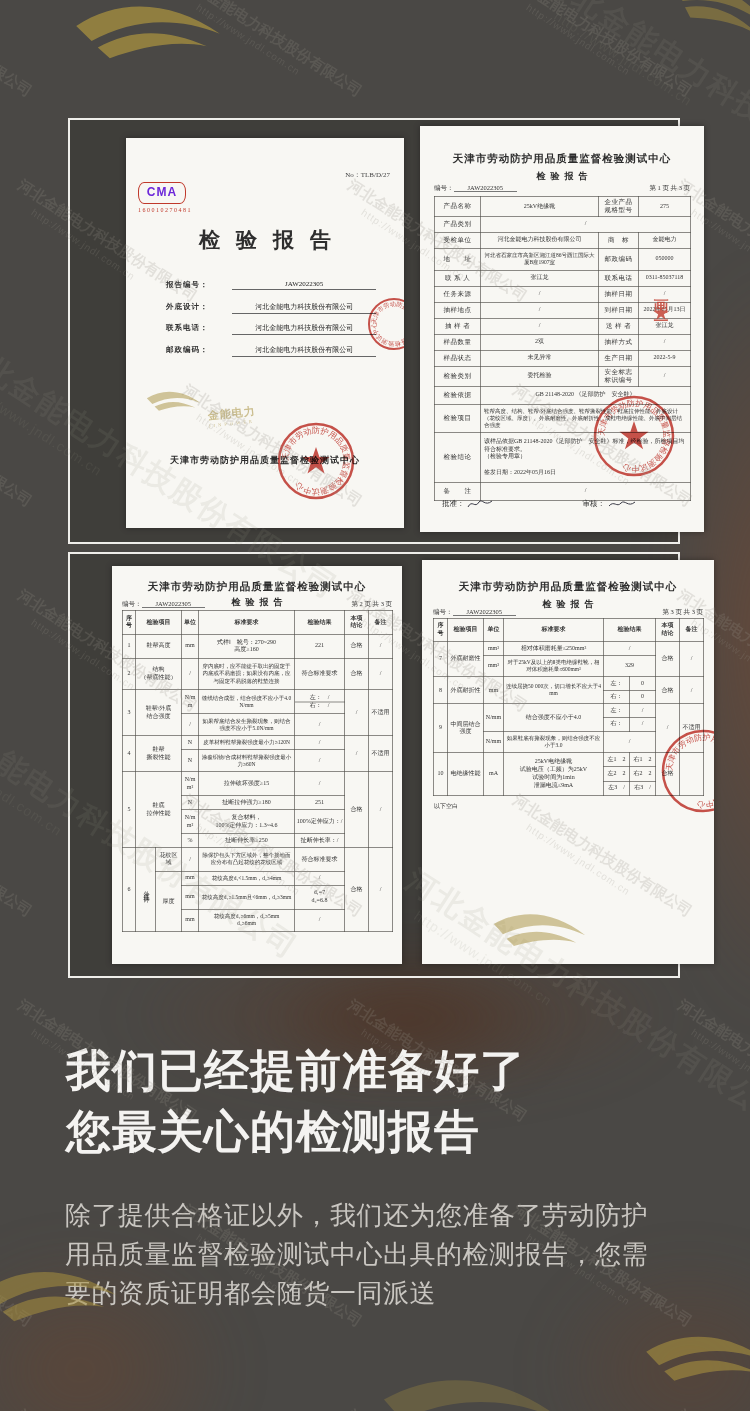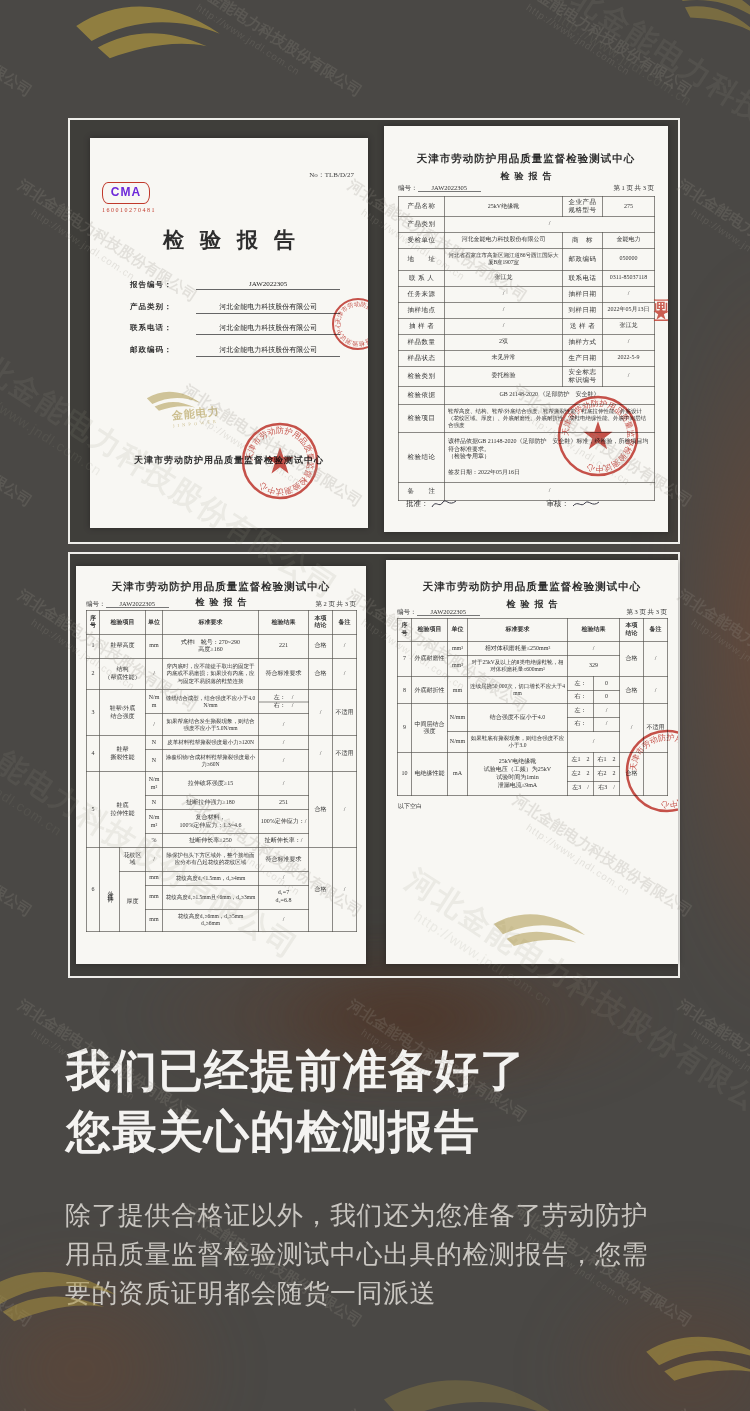--- a/index.html
+++ b/index.html
@@ -29,21 +29,21 @@
   .brandmark .bm-en{font-size:4.5px;letter-spacing:3px;display:block;}
 
   
   .panel{position:absolute;left:68px;width:612px;border:2px solid #efeeea;background:rgba(28,26,24,.22);
          box-sizing:border-box;z-index:2;}
   .panel1{top:118px;height:426px;}
   .panel2{top:552px;height:426px;}
 
   
   .doc{position:absolute;background:#f8f7f3;color:#3c3c3c;overflow:hidden;
-       font-family:"Liberation Serif",serif;box-shadow:0 0 6px rgba(0,0,0,.35);}
+       font-family:"Liberation Serif",serif;box-shadow:0 0 6px rgba(0,0,0,.35);margin-left:36px;}
   .doc-cover{left:20px;top:18px;width:278px;height:390px;}
   .doc-p1{left:314px;top:6px;width:284px;height:406px;}
   .doc-p2{left:6px;top:12px;width:290px;height:398px;}
   .doc-p3{left:316px;top:6px;width:292px;height:404px;}
 
   .doc-no{position:absolute;right:14px;top:32px;font-size:7px;color:#444;}
   .cma{position:absolute;left:12px;top:44px;}
   .cma-mark{width:46px;height:20px;border:1.5px solid #c0392b;border-radius:6px/9px;color:#6d28d9;
             font-weight:bold;font-size:12px;text-align:center;line-height:19px;letter-spacing:1px;
             font-family:"Liberation Sans",sans-serif;}
@@ -120,21 +120,21 @@
         <div class="cma-mark">CMA</div>
         <div class="cma-code">160010270481</div>
       </div>
       <div class="cover-title">检验报告</div>
       <div class="cover-fields" id="cover-fields">
           <div class="f-row">
             <span class="f-label">报告编号：</span>
             <span class="f-value">JAW2022305</span>
           </div>
           <div class="f-row">
-            <span class="f-label">产品类别：</span>
+            <span class="f-label">外底设计：</span>
             <span class="f-value">河北金能电力科技股份有限公司</span>
           </div>
           <div class="f-row">
             <span class="f-label">联系电话：</span>
             <span class="f-value">河北金能电力科技股份有限公司</span>
           </div>
           <div class="f-row">
             <span class="f-label">邮政编码：</span>
             <span class="f-value">河北金能电力科技股份有限公司</span>
           </div>

